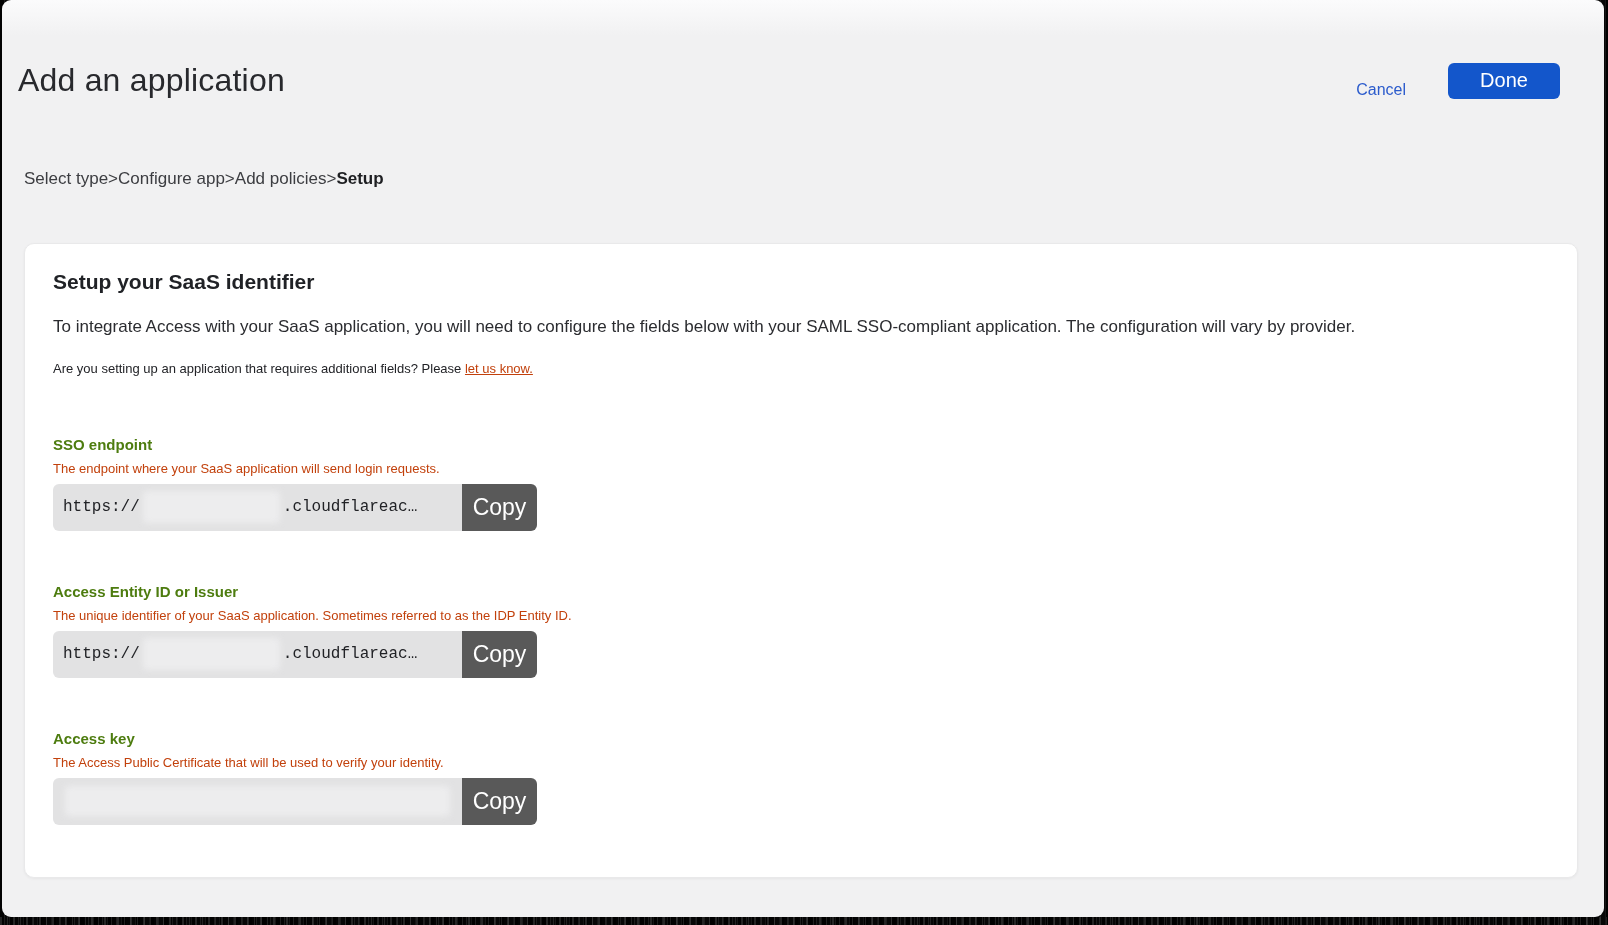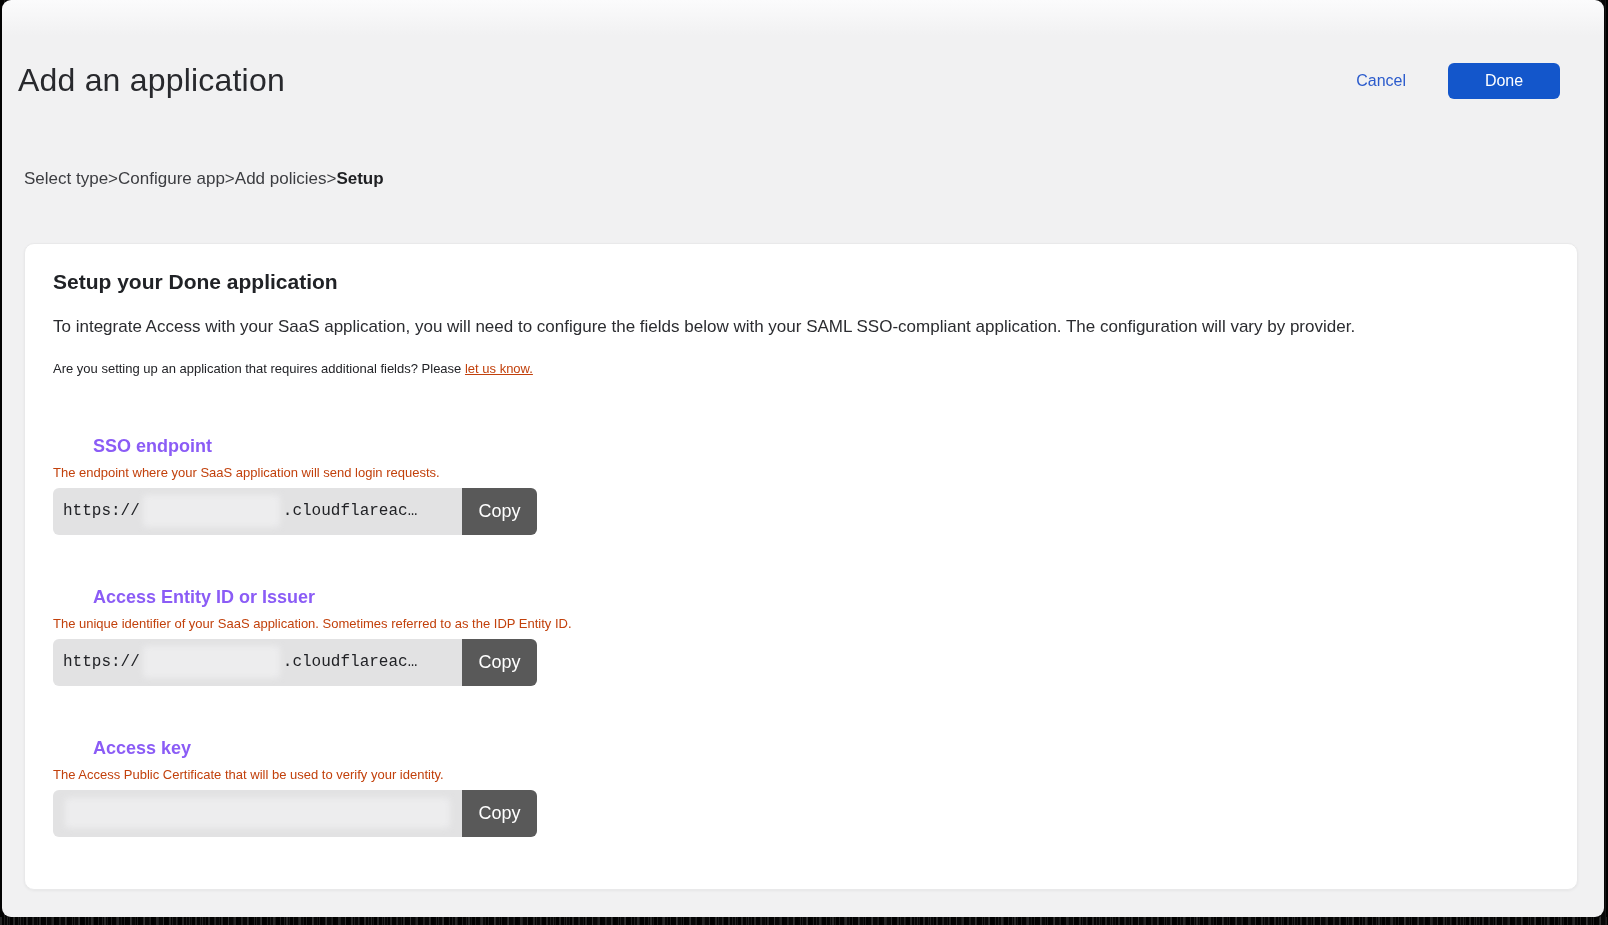--- a/index.html
+++ b/index.html
@@ -22,57 +22,57 @@
   .window {
     position:absolute; left:2px; top:0; right:4px; bottom:8px;
     border-radius:9px; overflow:hidden;
     background: linear-gradient(180deg, #fbfbfc 0, #f1f1f2 36px);
   }
 
   
   .header { display:flex; align-items:center; justify-content:space-between;
             padding:62px 44px 0 16px; }
   .page-title { font-size:32px; font-weight:400; color:#28292d; letter-spacing:.2px; }
-  .header-actions { display:flex; align-items:center; gap:42px; }
+  .header-actions { display:flex; align-items:flex-end; gap:42px; }
   .cancel-link { font-size:16px; color:#2b5bcc; cursor:pointer; background:none; border:none;
                  font-family:"Liberation Sans", sans-serif; }
   .done-btn { width:112px; height:36px; border:none; border-radius:6px; background:#1356cb;
-              color:#fff; font-size:16px; cursor:pointer; font-family:"Liberation Sans", sans-serif; }
+              color:#fff; font-size:20px; cursor:pointer; font-family:"Liberation Sans", sans-serif; }
 
   
   .breadcrumb { display:flex; align-items:center; margin:70px 0 0 22px;
                 font-size:17px; color:#3c3d41; }
   .crumb { cursor:pointer; }
   .crumb.active { font-weight:700; color:#1e1f22; }
   .crumb-sep { color:#3c3d41; }
 
   
   .card { margin:54px 26px 0 22px; background:#fff; border:1px solid #e9e9ea;
           border-radius:10px; box-shadow:0 1px 3px rgba(0,0,0,.05);
           padding:26px 28px 52px 28px; }
   .card-title { font-size:21px; font-weight:700; color:#202226; }
   .card-intro { margin-top:22px; font-size:17px; color:#2b2c30; line-height:1.35; }
   .card-note { margin-top:22px; font-size:13px; color:#222327; }
   .note-link { color:#c2410c; text-decoration:underline; cursor:pointer; }
 
   .field-section { margin-top:52px; }
   .field-section.first { margin-top:60px; }
-  .field-label { font-size:18px; font-weight:700; color:#8b5cf6;margin-left:40px; }
+  .field-label { font-size:15px; font-weight:700; color:#4d7c0f; }
   .field-desc { margin-top:8px; font-size:13px; color:#c2410c; }
 
   .value-row { margin-top:8px; display:flex; height:47px; width:492px; }
   .value-box { width:409px; background:#e2e2e3; border-radius:6px 0 0 6px;
                display:flex; align-items:center; padding-left:10px;
                font-family:"Liberation Mono", "DejaVu Sans Mono", monospace;
                font-size:16px; color:#212226; white-space:nowrap; }
   .redact { height:32px; width:137px; margin:0 3px; border-radius:4px;
             background:#ededee; filter:blur(3px); flex:none; }
   .redact.wide { width:385px; height:30px; margin:0 0 0 2px; }
   .copy-btn { width:75px; background:#595959; color:#fff; border:none;
-              border-radius:0 6px 6px 0; font-size:18px; cursor:pointer;
+              border-radius:0 6px 6px 0; font-size:23px; cursor:pointer;
               font-family:"Liberation Sans", sans-serif; }
 </style>
 </head>
 <body>
 
 <div class="screen">
   <div class="edge-bottom-texture"></div>
 
   <div class="window">
 
@@ -88,21 +88,21 @@
       <span class="crumb">Select type</span>
       <span class="crumb-sep">&gt;</span>
       <span class="crumb">Configure app</span>
       <span class="crumb-sep">&gt;</span>
       <span class="crumb">Add policies</span>
       <span class="crumb-sep">&gt;</span>
       <span class="crumb active">Setup</span>
     </nav>
 
     <section class="card">
-      <h2 class="card-title">Setup your Done application</h2>
+      <h2 class="card-title">Setup your SaaS identifier</h2>
       <p class="card-intro">To integrate Access with your SaaS application, you will need to configure the fields below with your SAML SSO-compliant application. The configuration will vary by provider.</p>
       <p class="card-note"><span>Are you setting up an application that requires additional fields? Please</span> <span class="note-link">let us know.</span></p>
 
       <div class="field-section first">
         <h3 class="field-label">SSO endpoint</h3>
         <p class="field-desc">The endpoint where your SaaS application will send login requests.</p>
         <div class="value-row">
           <div class="value-box">
             <span>https://</span>
             <span class="redact"></span>

